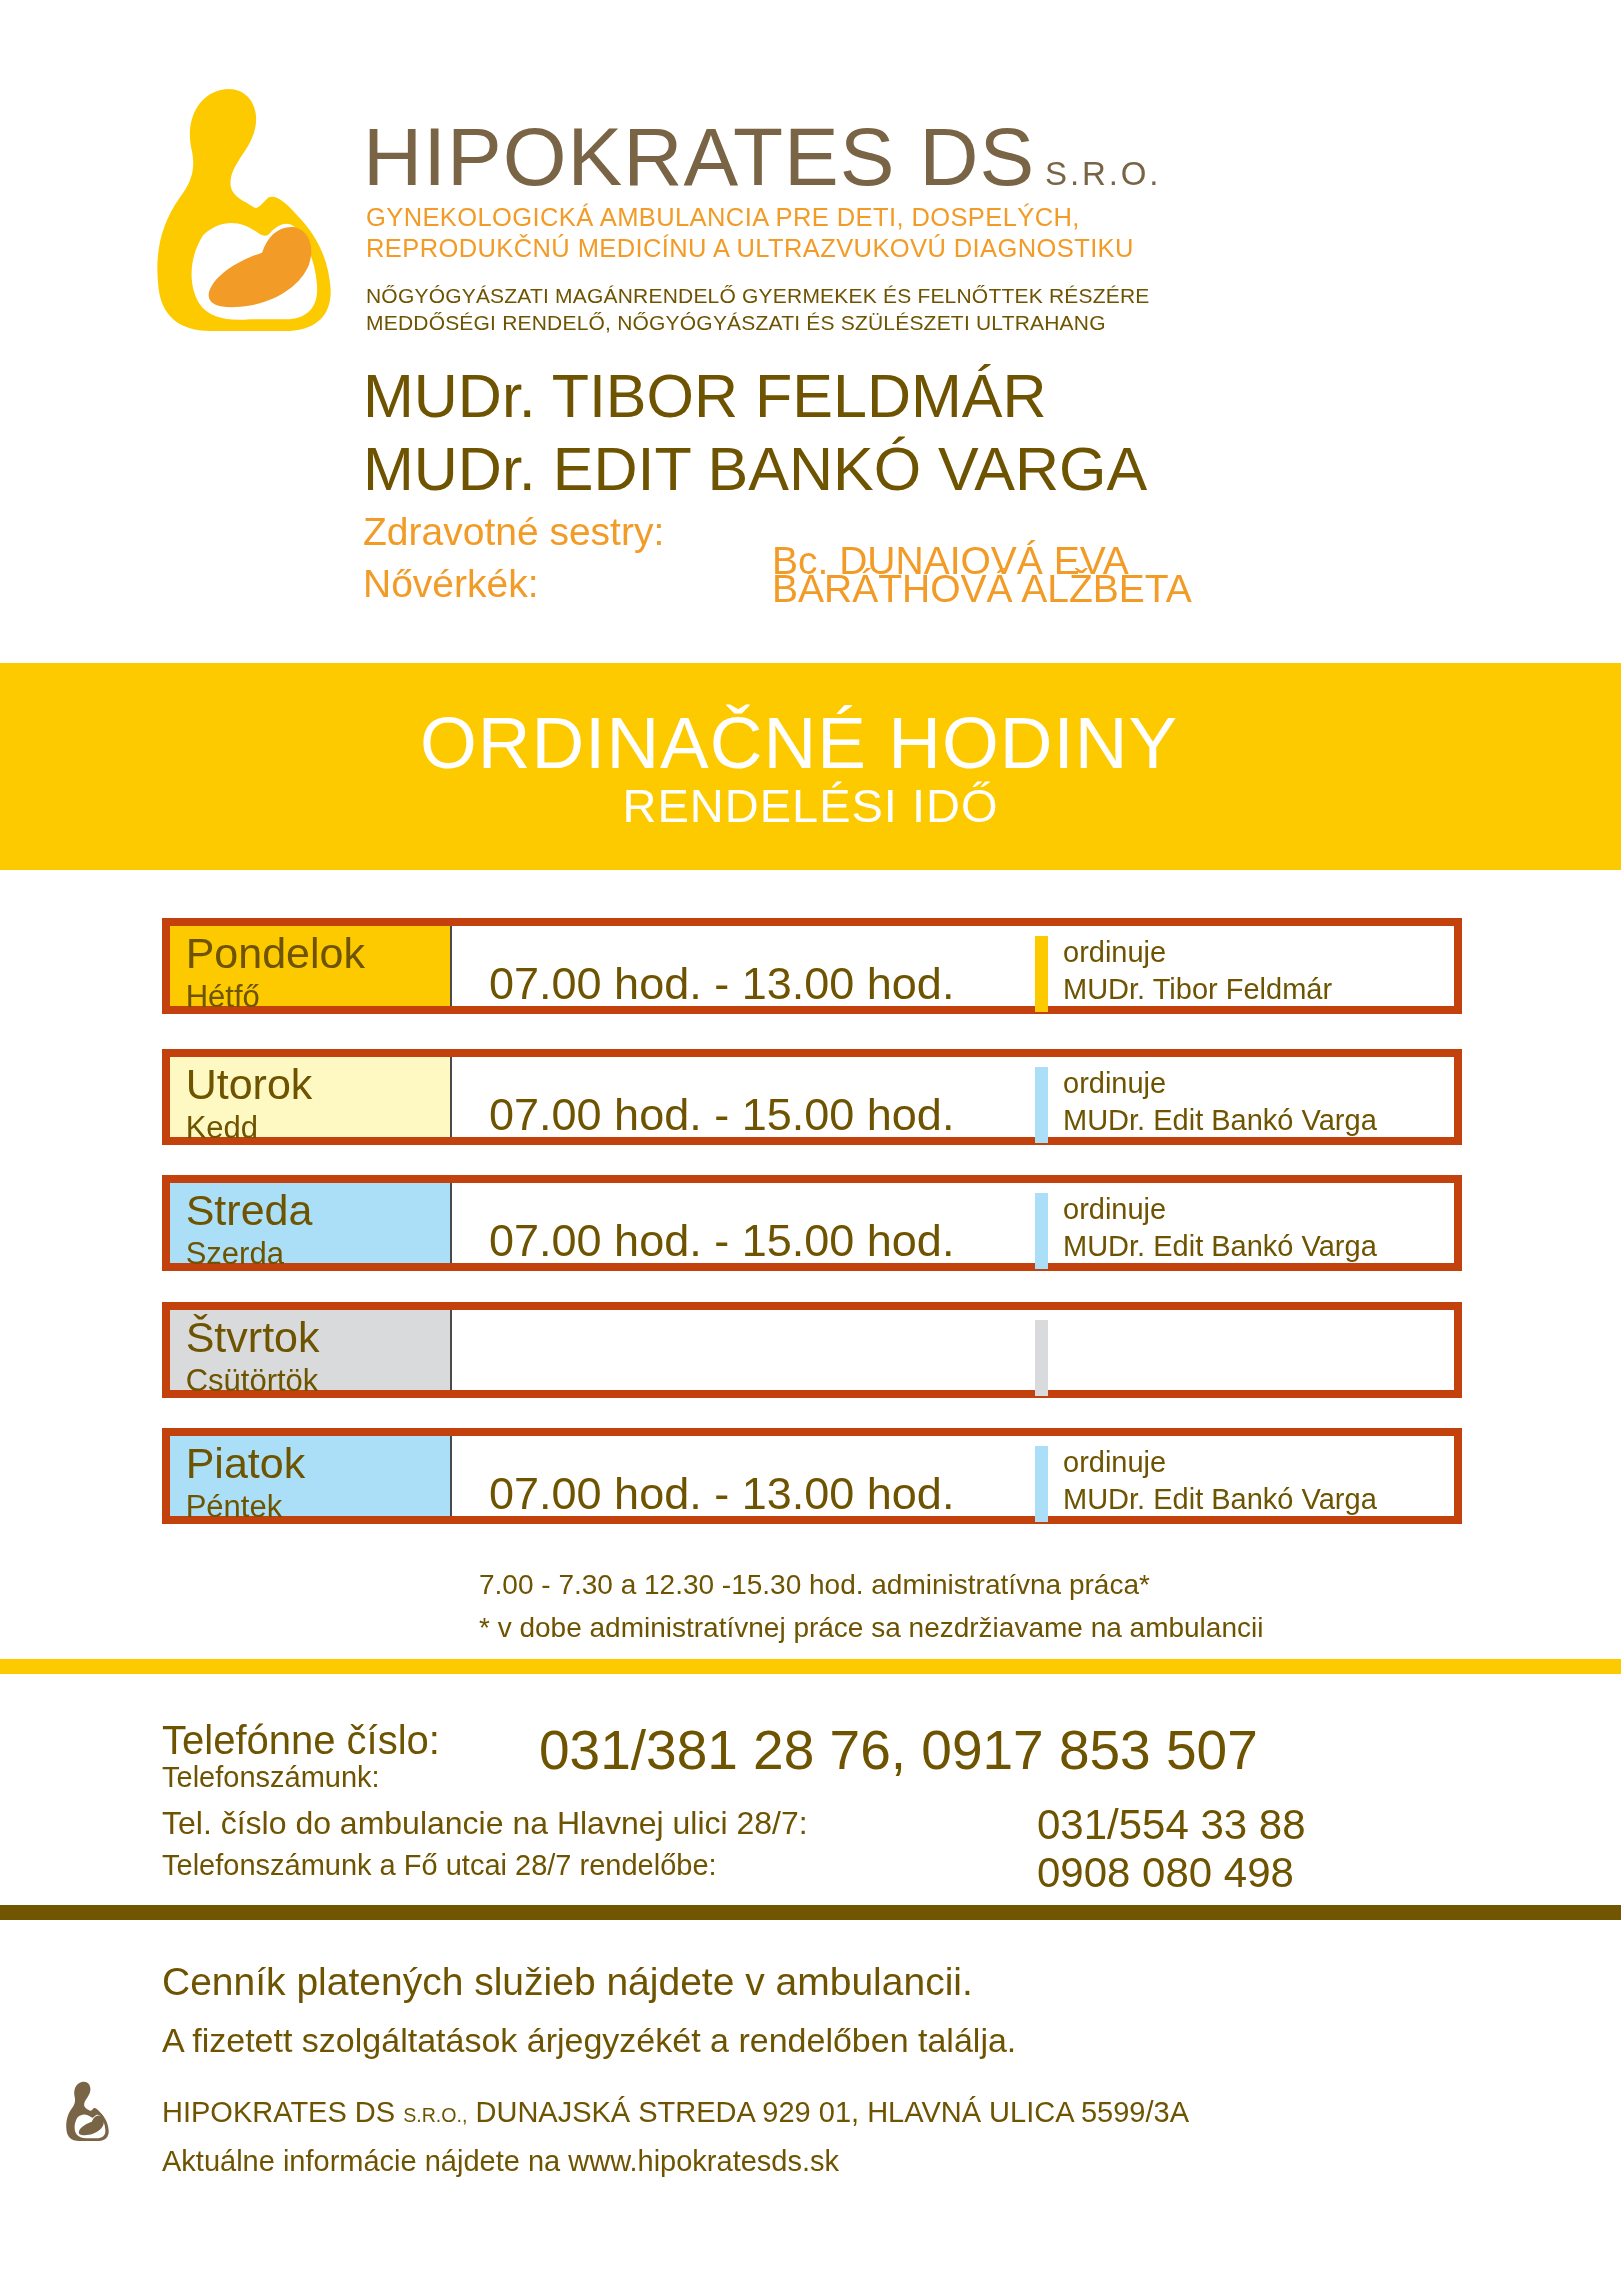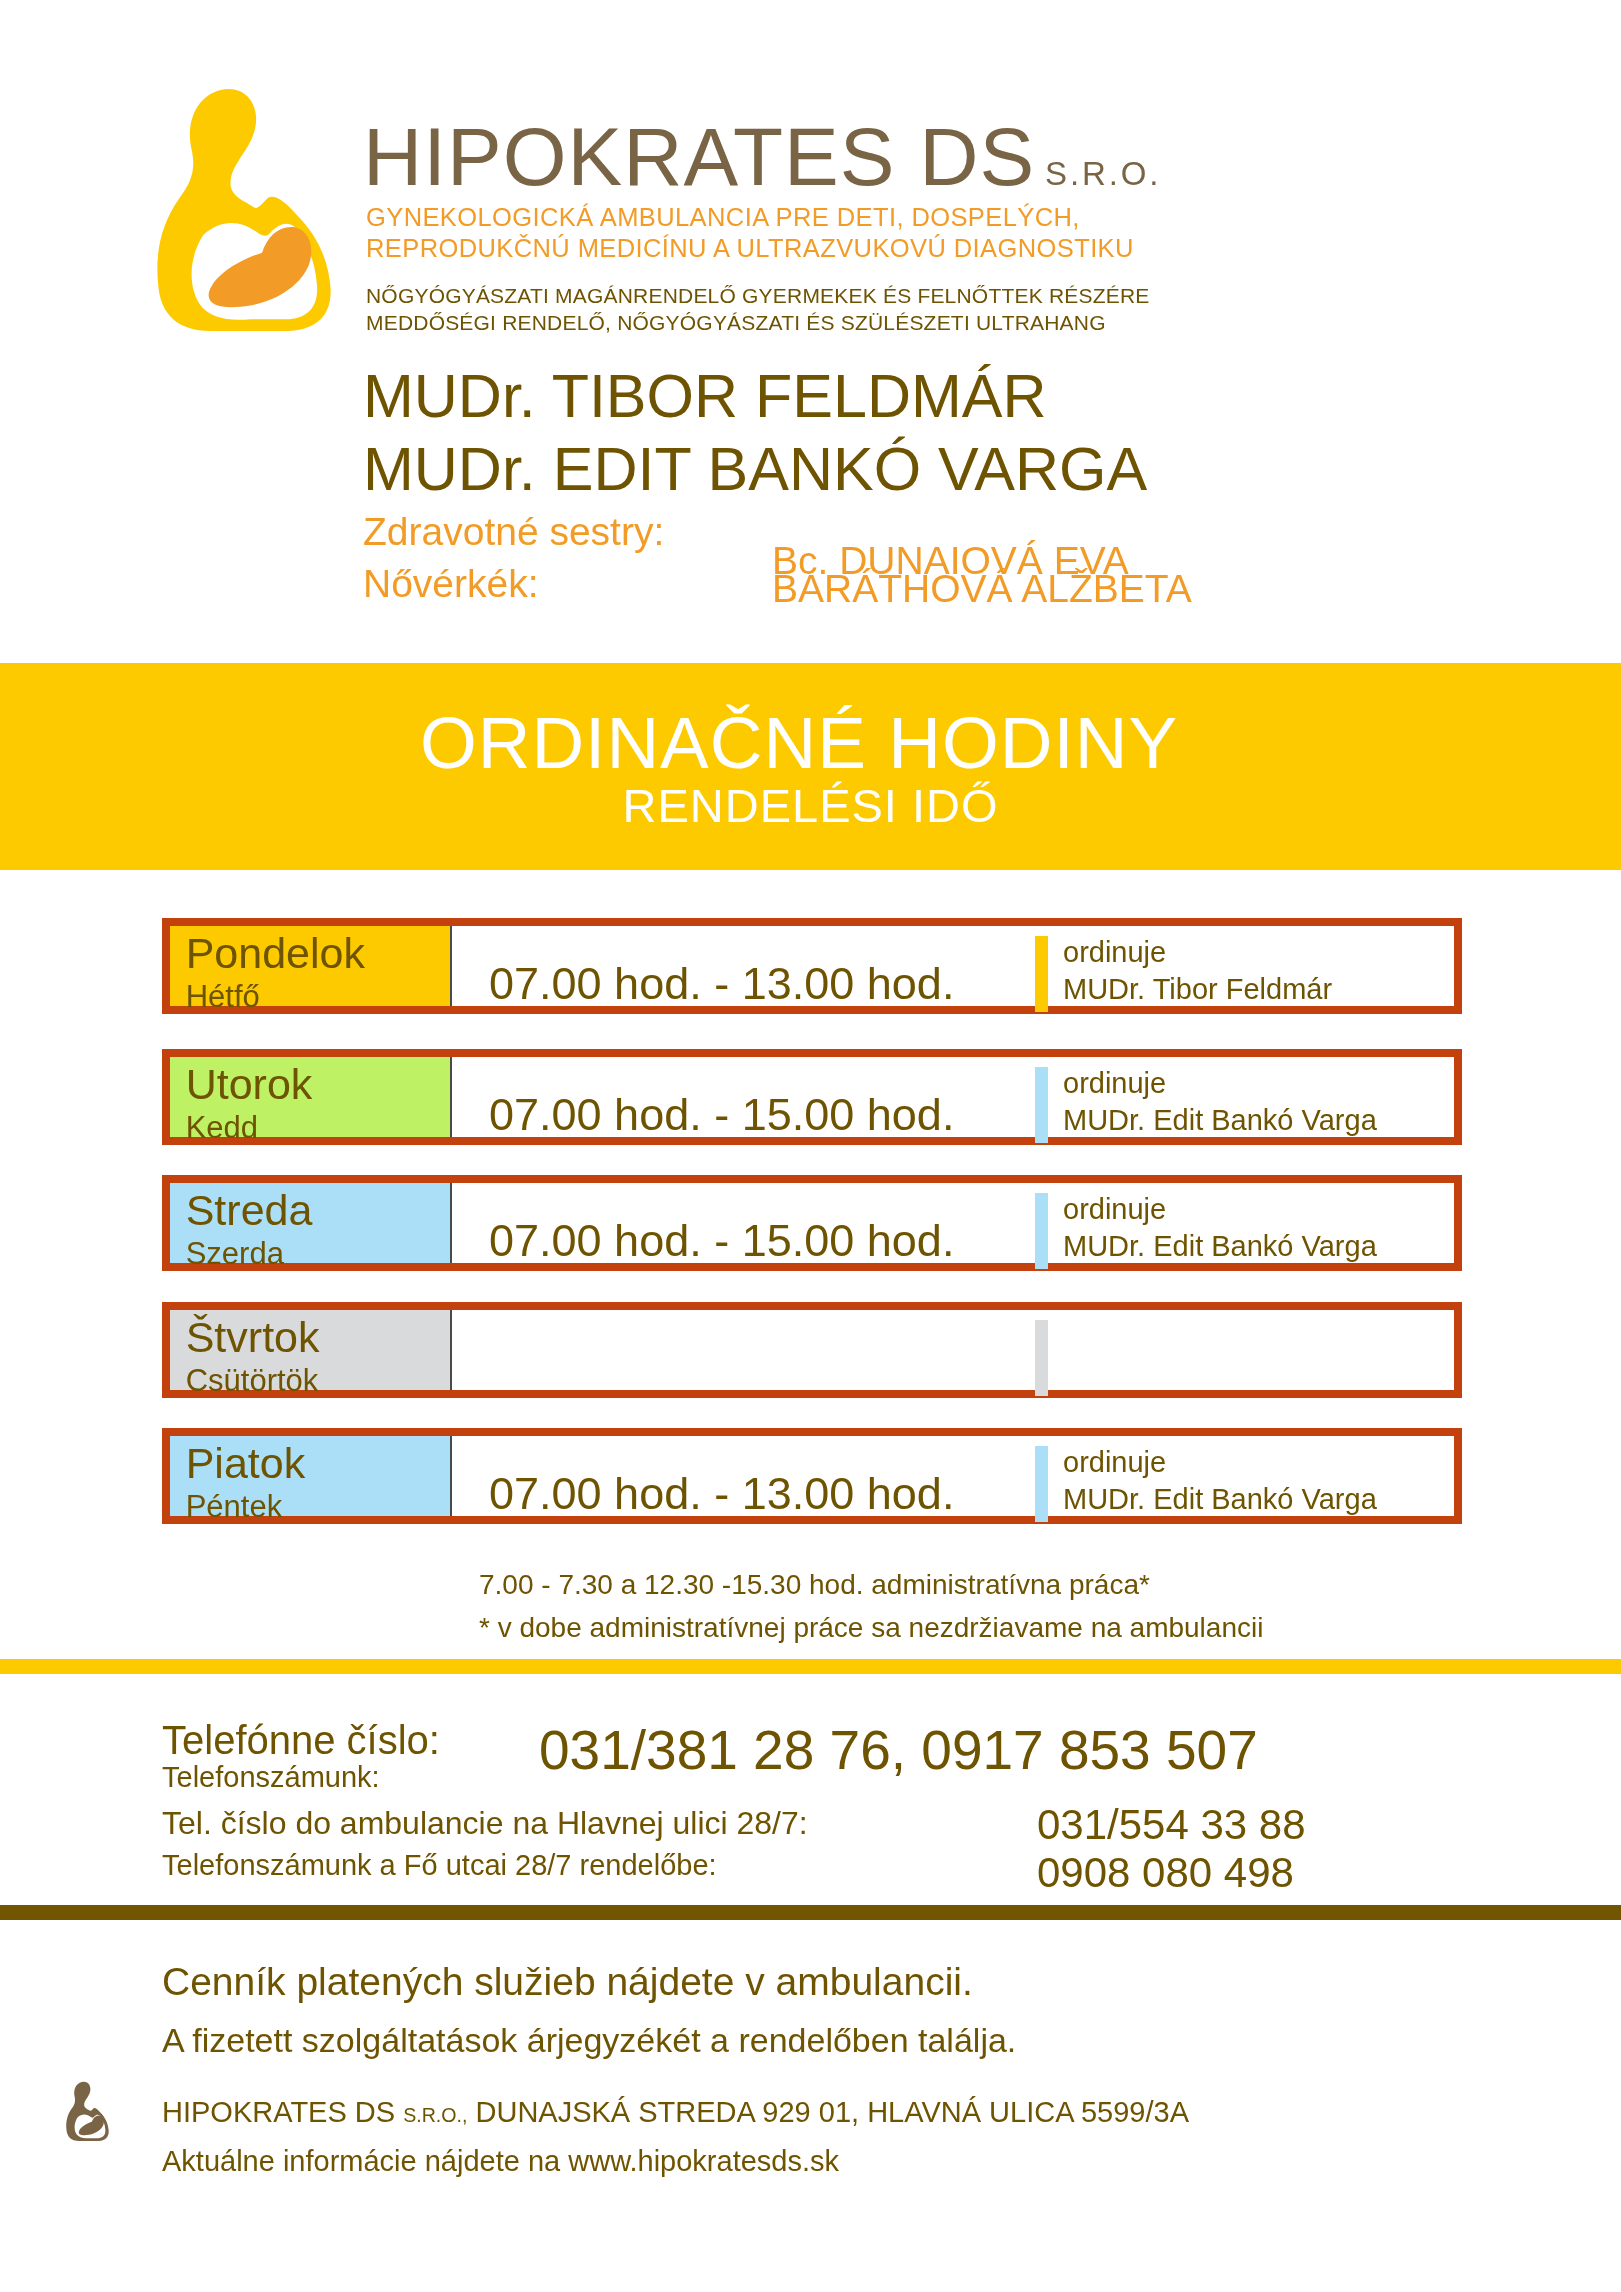--- a/index.html
+++ b/index.html
@@ -88,21 +88,21 @@
     <div class="day-sk">Pondelok</div>
     <div class="day-hu">Hétfő</div>
   </div>
   <div class="hours">07.00 hod. - 13.00 hod.</div>
   <div class="marker" style="background:#fdca00;"></div>
   <div class="doc-pre">ordinuje</div>
   <div class="doc-name">MUDr. Tibor Feldmár</div>
 </div>
 
 <div class="abs row" style="top:1049px;">
-  <div class="day" style="background:#bef264;">
+  <div class="day" style="background:#fef9c3;">
     <div class="day-sk">Utorok</div>
     <div class="day-hu">Kedd</div>
   </div>
   <div class="hours">07.00 hod. - 15.00 hod.</div>
   <div class="marker" style="background:#abdff7;"></div>
   <div class="doc-pre">ordinuje</div>
   <div class="doc-name">MUDr. Edit Bankó Varga</div>
 </div>
 
 <div class="abs row" style="top:1175px;">

